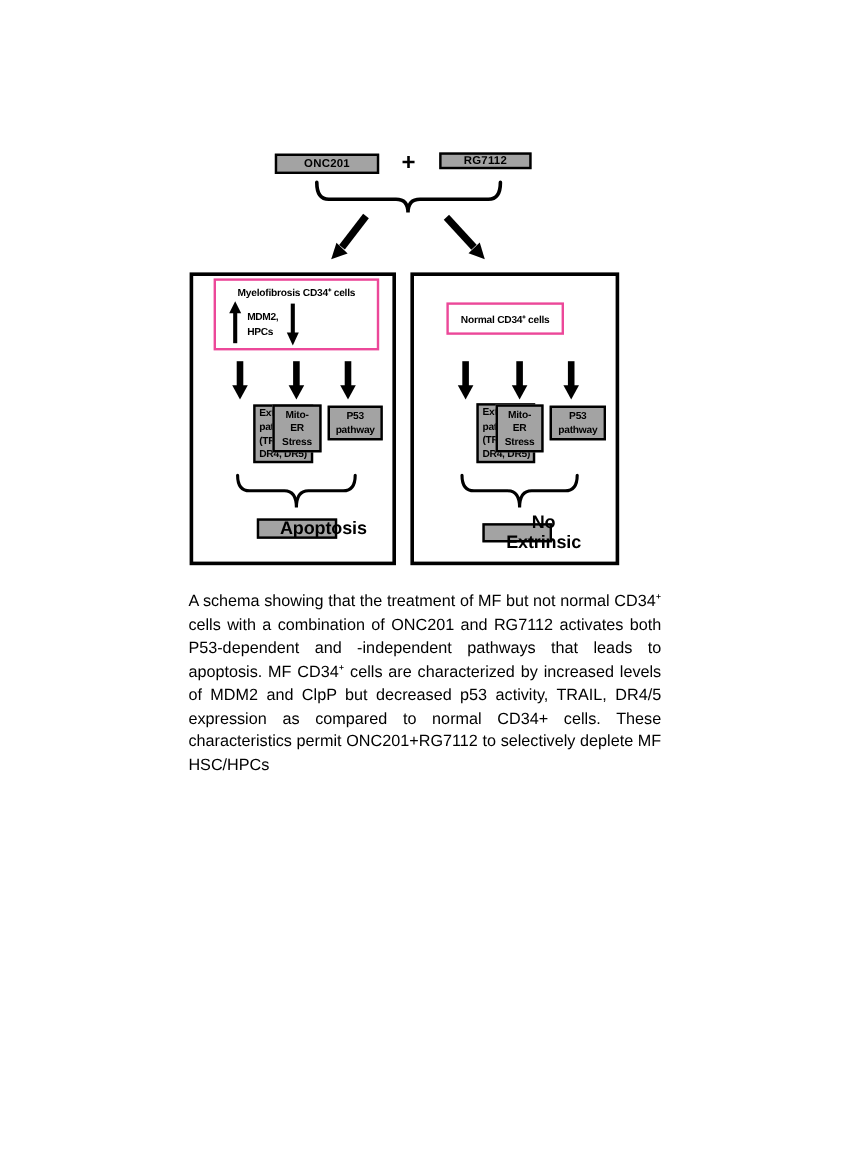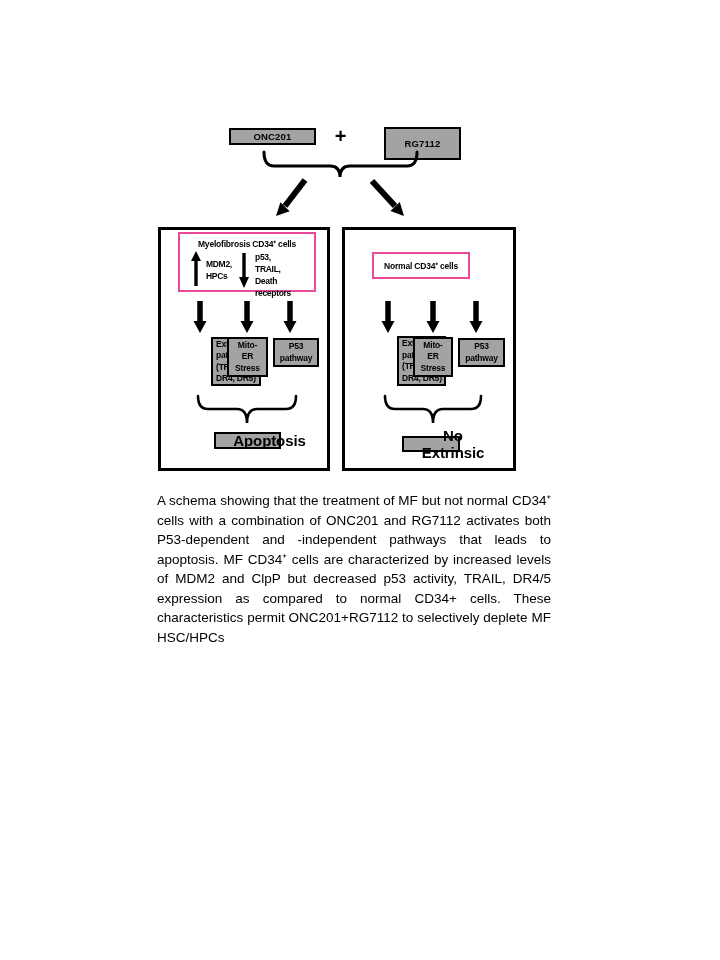--- a/index.html
+++ b/index.html
@@ -47,30 +47,27 @@
   .overlay line, .overlay path { stroke:#000; fill:none; }
   .overlay polygon { fill:#000; stroke:none; }
 </style>
 </head>
 <body>
 
 <div class="page">
 
   <div class="box drug-box" style="left:229px;top:128px;width:87px;height:17px">ONC201</div>
   <div class="plus-sign" style="left:331px;top:123px;width:19px;height:26px">+</div>
-  <div class="box drug-box" style="left:384px;top:127px;width:77px;height:33px">RG7112</div>
+  <div class="box drug-box" style="left:366px;top:127px;width:77px;height:14px">RG7112</div>
 
   <div class="panel" style="left:158px;top:227px;width:172px;height:244px"></div>
   <div class="inner-box" style="left:178px;top:232px;width:138px;height:60px">
     <div class="mf-title">Myelofibrosis CD34⁺ cells</div>
     <div class="reg-label multiline" style="left:26px;top:24px">MDM2,
 HPCs</div>
-    <div class="reg-label multiline" style="left:75px;top:17px">p53,
-TRAIL,
-Death receptors</div>
   </div>
   <div class="box pathway-box pathway-left multiline" style="left:171px;top:337px;width:50px;height:49px">Extrinsic
 pathway
 (TRAIL,
 DR4, DR5)</div>
   <div class="box pathway-box multiline" style="left:227px;top:337px;width:41px;height:40px">Mito-
 ER
 Stress</div>
   <div class="box pathway-box multiline" style="left:273px;top:338px;width:46px;height:29px">P53
 pathway</div>

